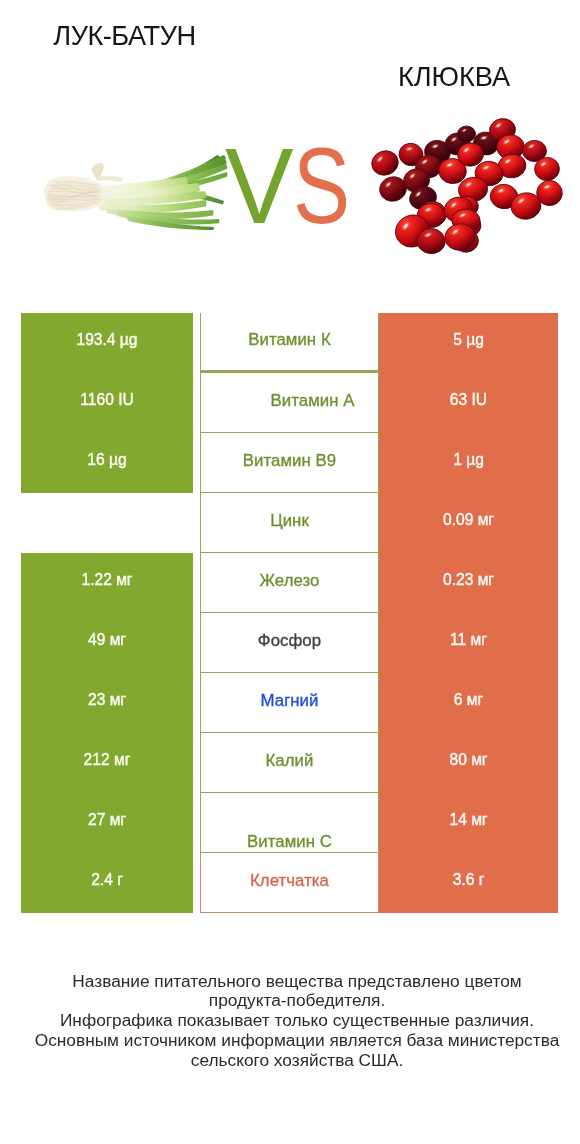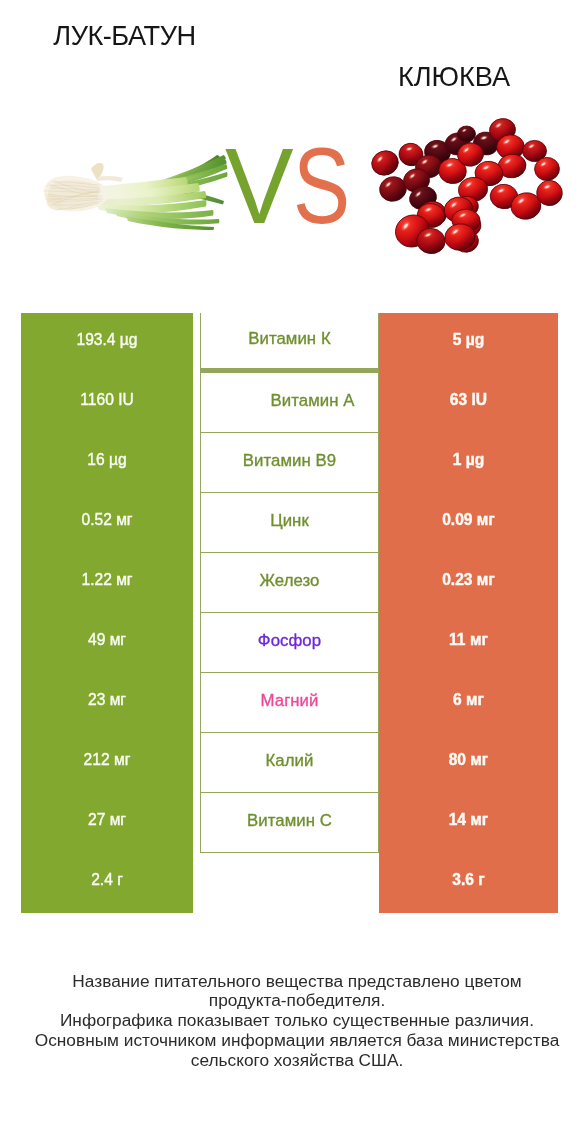--- a/index.html
+++ b/index.html
@@ -12,22 +12,22 @@
   .vs{position:absolute;left:224.8px;top:133.1px;font-size:107px;line-height:107px;font-weight:400;white-space:nowrap;}
   .vs .v{color:#76a22e;display:inline-block;transform:scaleX(.96);transform-origin:left center;}
   .vs .s{color:#e2704c;display:inline-block;transform:scaleX(.80);transform-origin:left center;margin-left:-3px;}
   .table{position:absolute;left:0;top:313px;width:580px;}
   .row{position:relative;height:60px;}
   .cell{position:absolute;top:0;height:60px;display:flex;align-items:center;justify-content:center;box-sizing:border-box;line-height:1;}
   .cell>span{display:block;position:relative;top:-3.5px;-webkit-text-stroke:.4px currentColor;}
   .cmid>span{top:-1.5px;-webkit-text-stroke:.32px currentColor;}
   .cleft{left:21px;width:172px;background:#82a830;color:#fbfdf4;font-weight:normal;font-size:15.6px;letter-spacing:0;}
   .cmid{left:200px;width:179px;background:#fff;border:1px solid #93a65a;border-top:0;font-size:16.8px;font-weight:normal;letter-spacing:.05px;}
-  .row:first-child .cmid{border-bottom:5px solid #404040;}
-  .cright{left:379px;width:179px;background:#e06e4a;color:#fffaf6;font-weight:bold;font-size:15.6px;letter-spacing:0;}
+  .row:first-child .cmid{border-bottom:3px solid #404040;}
+  .cright{left:379px;width:179px;background:#e06e4a;color:#fffaf6;font-weight:normal;font-size:15.6px;letter-spacing:0;}
   .foot{position:absolute;left:7px;top:971.5px;width:580px;text-align:center;font-size:17.3px;line-height:19.8px;color:#2b2b2b;}
 </style>
 </head>
 <body>
 
 <div class="page">
   <div class="title title-l">ЛУК-БАТУН</div>
   <div class="title title-r">КЛЮКВА</div>
 
   <svg class="art" viewBox="0 0 580 300">
@@ -396,23 +396,20 @@
           <span>16 µg</span>
         </div>
         <div class="cell cmid" style="color: rgb(111, 143, 46); border-color: rgb(147, 166, 90);">
           <span>Витамин B9</span>
         </div>
         <div class="cell cright">
           <span>1 µg</span>
         </div>
       </div>
       <div class="row">
-        <div class="cell cleft">
-          <span>0.52 мг</span>
-        </div>
         <div class="cell cmid" style="color: rgb(111, 143, 46); border-color: rgb(147, 166, 90);">
           <span>Цинк</span>
         </div>
         <div class="cell cright">
           <span>0.09 мг</span>
         </div>
       </div>
       <div class="row">
         <div class="cell cleft">
           <span>1.22 мг</span>
@@ -421,32 +418,32 @@
           <span>Железо</span>
         </div>
         <div class="cell cright">
           <span>0.23 мг</span>
         </div>
       </div>
       <div class="row">
         <div class="cell cleft">
           <span>49 мг</span>
         </div>
-        <div class="cell cmid" style="color: #6d28d9; border-color: rgb(147, 166, 90); justify-content: center;">
+        <div class="cell cmid" style="color: #404040; border-color: rgb(147, 166, 90); justify-content: center;">
           <span>Фосфор</span>
         </div>
         <div class="cell cright">
           <span>11 мг</span>
         </div>
       </div>
       <div class="row">
         <div class="cell cleft">
           <span>23 мг</span>
         </div>
-        <div class="cell cmid" style="color: #ec4899; border-color: rgb(147, 166, 90);">
+        <div class="cell cmid" style="color: #1d4ed8; border-color: rgb(147, 166, 90);">
           <span>Магний</span>
         </div>
         <div class="cell cright">
           <span>6 мг</span>
         </div>
       </div>
       <div class="row">
         <div class="cell cleft">
           <span>212 мг</span>
         </div>
@@ -454,30 +451,33 @@
           <span>Калий</span>
         </div>
         <div class="cell cright">
           <span>80 мг</span>
         </div>
       </div>
       <div class="row">
         <div class="cell cleft">
           <span>27 мг</span>
         </div>
-        <div class="cell cmid" style="color: rgb(111, 143, 46); border-color: rgb(147, 166, 90);">
+        <div class="cell cmid" style="color: rgb(111, 143, 46); border-color: rgb(147, 166, 90); align-items: flex-end;">
           <span>Витамин C</span>
         </div>
         <div class="cell cright">
           <span>14 мг</span>
         </div>
       </div>
       <div class="row">
         <div class="cell cleft">
           <span>2.4 г</span>
+        </div>
+        <div class="cell cmid" style="color: rgb(212, 103, 74); border-color: rgb(201, 138, 120);">
+          <span>Клетчатка</span>
         </div>
         <div class="cell cright">
           <span>3.6 г</span>
         </div>
       </div>
     </div>
   <div class="foot">
       <div>Название питательного вещества представлено цветом</div>
       <div>продукта-победителя.</div>
       <div>Инфографика показывает только существенные различия.</div>

